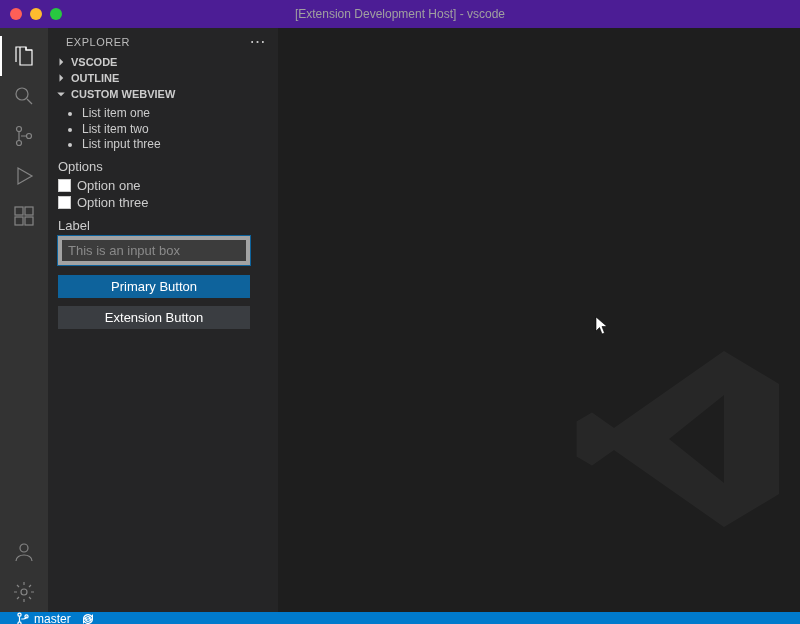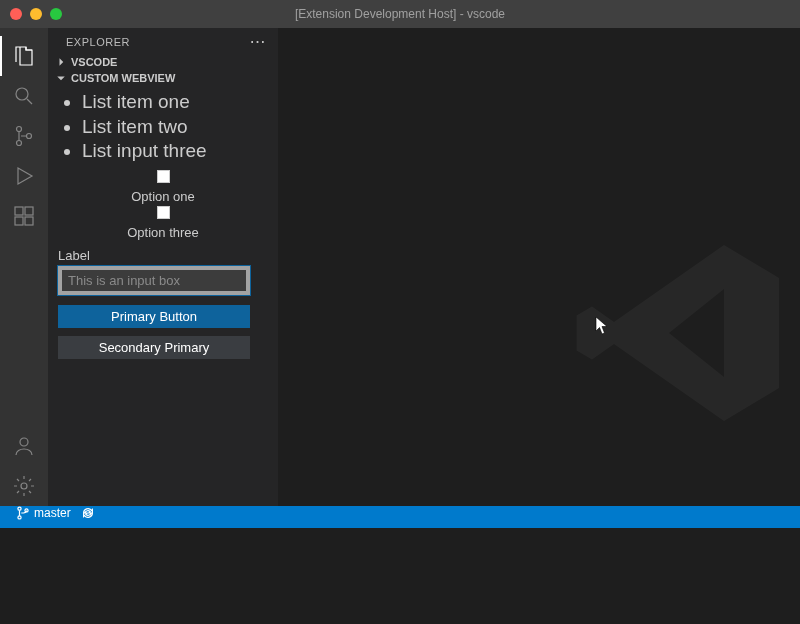--- a/index.html
+++ b/index.html
@@ -8,40 +8,40 @@
     font-family: -apple-system, "Segoe UI", sans-serif;
     font-size: 13px;
     background: #1e1e1e;
     color: #cccccc;
     overflow: hidden;
     position: relative;
   }
   
   .titlebar {
     height: 28px;
-    background: #404040;
+    background: #4c1d95;
     display: flex;
     align-items: center;
     position: relative;
     -webkit-user-select: none;
   }
   .traffic-lights { display: flex; gap: 8px; padding-left: 10px; }
   .tl { width: 12px; height: 12px; border-radius: 50%; }
   .tl.red { background: #ff5f57; }
   .tl.yellow { background: #febc2e; }
   .tl.green { background: #28c840; }
   .title {
     position: absolute; left: 0; right: 0;
     text-align: center;
     font-size: 12px;
     color: #a0a0a0;
     pointer-events: none;
   }
   
-  .main { display: flex; height: 478px; }
+  .main { display: flex; height: 584px; }
   
   .activitybar {
     width: 48px;
     background: #333333;
     display: flex;
     flex-direction: column;
     align-items: center;
     padding-top: 8px;
   }
   .activitybar .spacer { flex: 1; }
@@ -87,26 +87,25 @@
   .chev svg { width: 12px; height: 12px; fill: currentColor; }
   .webview-body {
     padding: 4px 10px 12px 10px;
     font-size: 13px;
     color: #cccccc;
   }
   .webview-body ul {
     padding-left: 24px;
     margin-bottom: 6px;
   }
-  .webview-body ul li { line-height: 1.3; font-size: 19px; }
+  .webview-body ul li { line-height: 1.3; font-size: 12px; }
   .opt-title { margin: 2px 0 4px 0; }
   .opt-row {
     display: flex; align-items: center; gap: 6px;
     margin: 2px 0;
-    flex-direction: column;
   }
   .chk {
     width: 13px; height: 13px;
     border: 1px solid #cccccc;
     background: #ffffff;
     cursor: pointer;
   }
   .label-text { margin-top: 8px; }
   .text-input {
     width: 192px;
@@ -237,51 +236,60 @@
 
     <div class="section-row">
       <span class="chev">
         <svg viewBox="0 0 16 16">
             <path d="M6 3l5 5-5 5z"></path>
           </svg>
       </span>
       <span>VSCODE</span>
     </div>
 
+    <div class="section-row">
+      <span class="chev">
+        <svg viewBox="0 0 16 16">
+            <path d="M6 3l5 5-5 5z"></path>
+          </svg>
+      </span>
+      <span>OUTLINE</span>
+    </div>
 
     <div class="section-row">
       <span class="chev">
         <svg viewBox="0 0 16 16">
             <path d="M3 6l5 5 5-5z"></path>
           </svg>
       </span>
       <span>CUSTOM WEBVIEW</span>
     </div>
 
     <div class="webview-body">
       <ul>
         <li>List item one</li>
         <li>List item two</li>
         <li>List input three</li>
       </ul>
 
+      <div class="opt-title">Options</div>
       <div class="opt-row">
         <div class="chk"></div>
         <span>Option one</span>
       </div>
       <div class="opt-row">
         <div class="chk"></div>
         <span>Option three</span>
       </div>
 
       <div class="label-text">Label</div>
       <input class="text-input" type="text" placeholder="This is an input box" style="">
 
       <button class="btn primary">Primary Button</button>
-      <button class="btn secondary">Secondary Primary</button>
+      <button class="btn secondary">Extension Button</button>
     </div>
   </div>
 
   <div class="editor">
     <div class="watermark">
       <svg viewBox="0 0 100 100">
           <path d="M70 10 L95 25 L95 75 L70 90 L20 55 L10 62 L3 58 L3 42 L10 38 L20 45 Z M70 30 L45 50 L70 70 Z"></path>
         </svg>
     </div>
     <div class="cursor-arrow">

